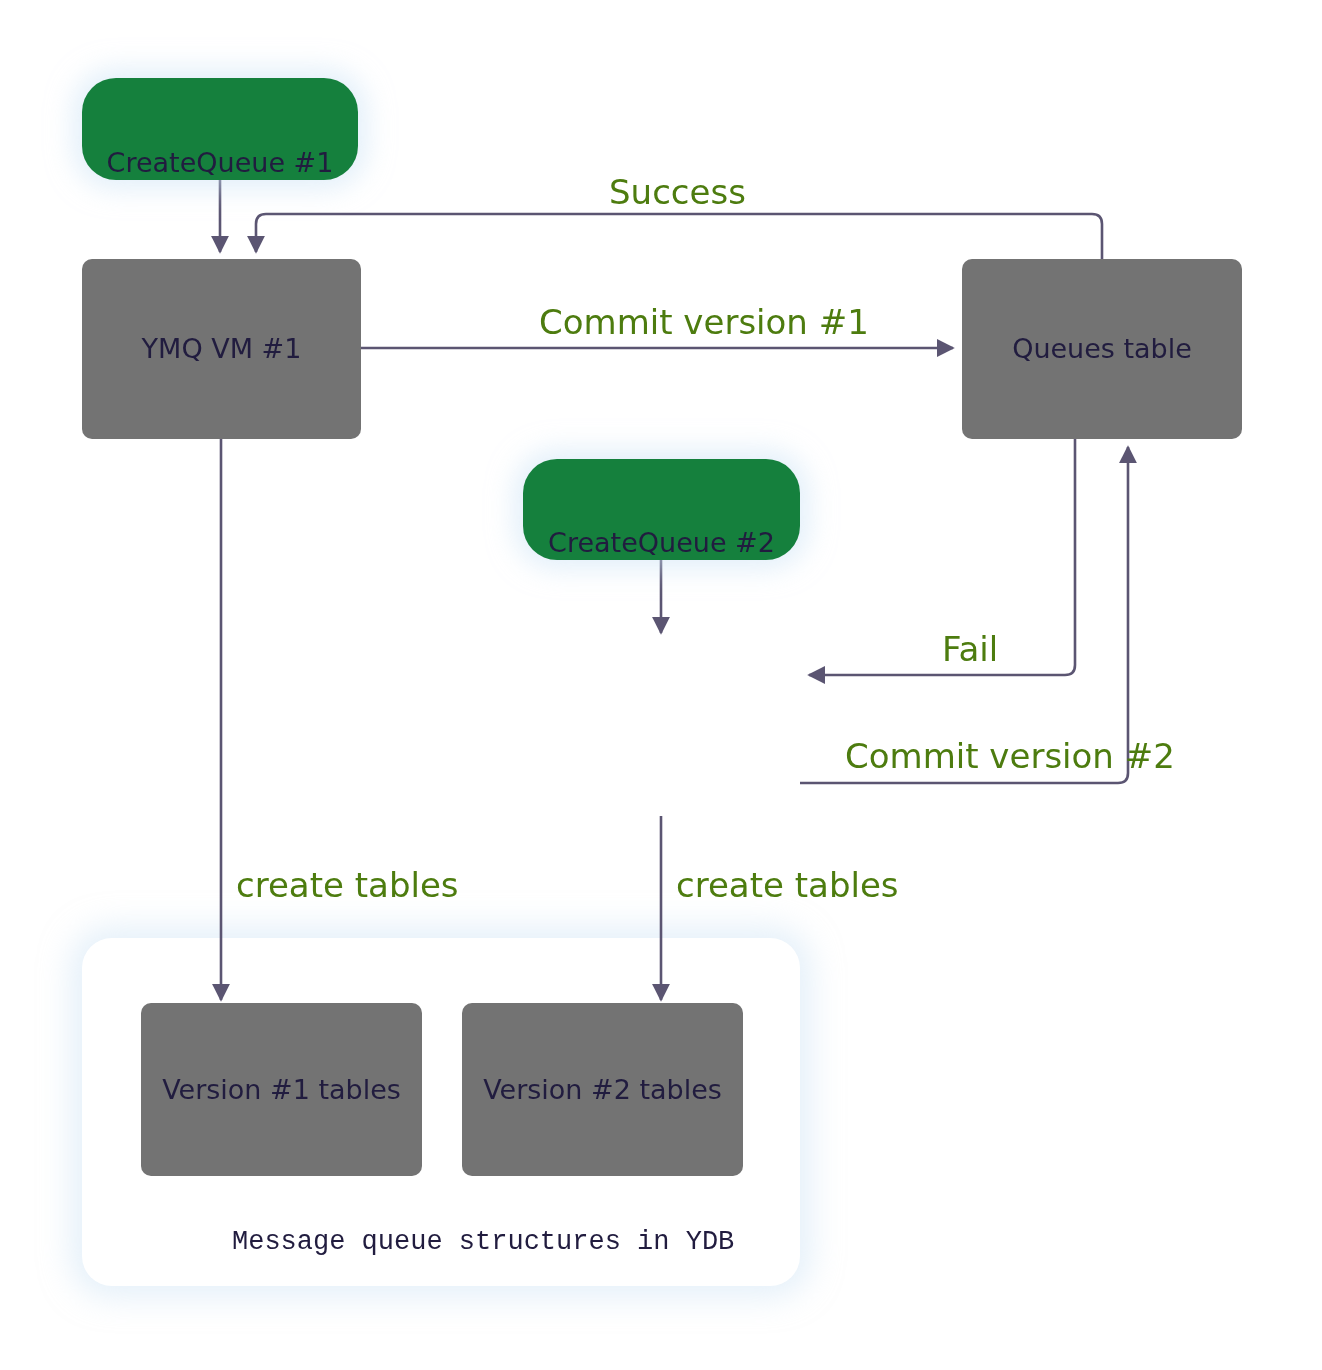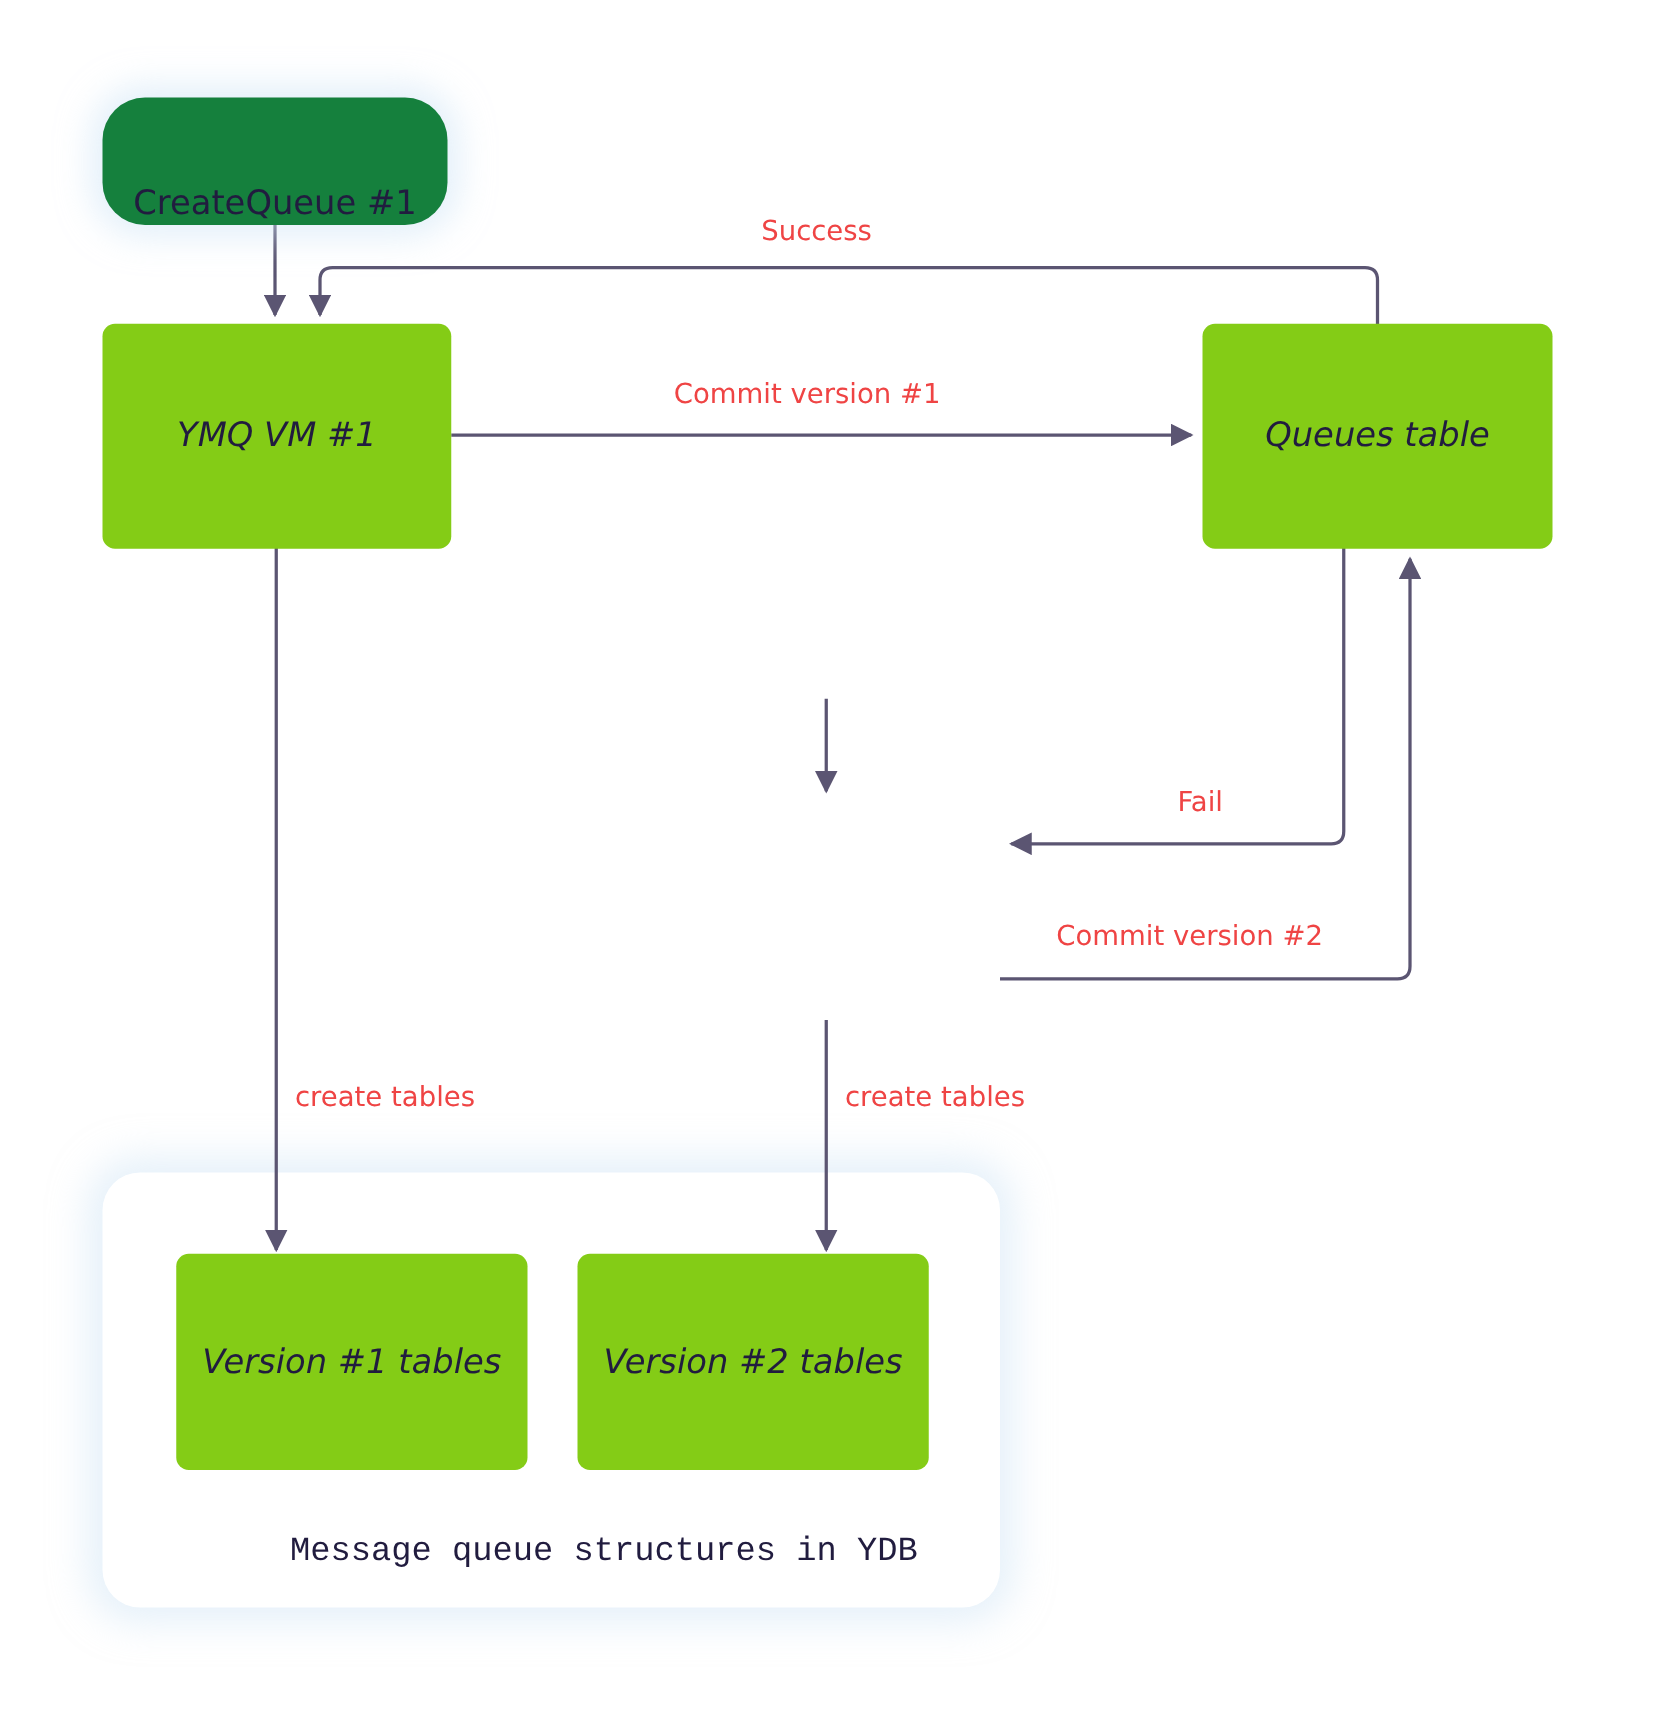--- a/index.html
+++ b/index.html
@@ -28,43 +28,42 @@
     position: absolute;
     box-sizing: border-box;
     display: flex;
     align-items: center;
     justify-content: center;
     text-align: center;
     color: #211c3f;
     line-height: 1.25;
   }
   .box-blue {
-    background: #84cc16;
+    background: #737373;
     border-radius: 10px;
     font-size: 27px;
-    font-style: italic;
   }
   .box-white {
     background: #15803d;
     border-radius: 34px;
     font-size: 27px;
     box-shadow: 0 0 26px 10px rgba(205, 228, 246, 0.55);
     align-items: flex-end;
   }
   .container-card {
     position: absolute;
     box-sizing: border-box;
     background: #ffffff;
     border-radius: 30px;
     box-shadow: 0 0 30px 12px rgba(205, 228, 246, 0.5);
   }
   .edge-label {
     position: absolute;
-    color: #ef4444;
-    font-size: 22px;
+    color: #4d7c0f;
+    font-size: 34px;
     white-space: nowrap;
     line-height: 1;
   }
   .caption {
     position: absolute;
     color: #211c3f;
     font-size: 27px;
     white-space: nowrap;
     line-height: 1;
     font-family: Liberation Mono, monospace;
@@ -109,20 +108,23 @@
   </div>
 
   <div class="node-box box-blue" style="left:82px; top:259px; width:279px; height:180px;">
     <span>YMQ VM #1</span>
   </div>
 
   <div class="node-box box-blue" style="left:962px; top:259px; width:280px; height:180px;">
     <span>Queues table</span>
   </div>
 
+  <div class="node-box box-white" style="left:523px; top:459px; width:277px; height:101px;">
+    <span>CreateQueue #2</span>
+  </div>
 
 
   <div class="node-box box-blue" style="left:141px; top:1003px; width:281px; height:173px;">
     <span>Version #1 tables</span>
   </div>
 
   <div class="node-box box-blue" style="left:462px; top:1003px; width:281px; height:173px;">
     <span>Version #2 tables</span>
   </div>
 

